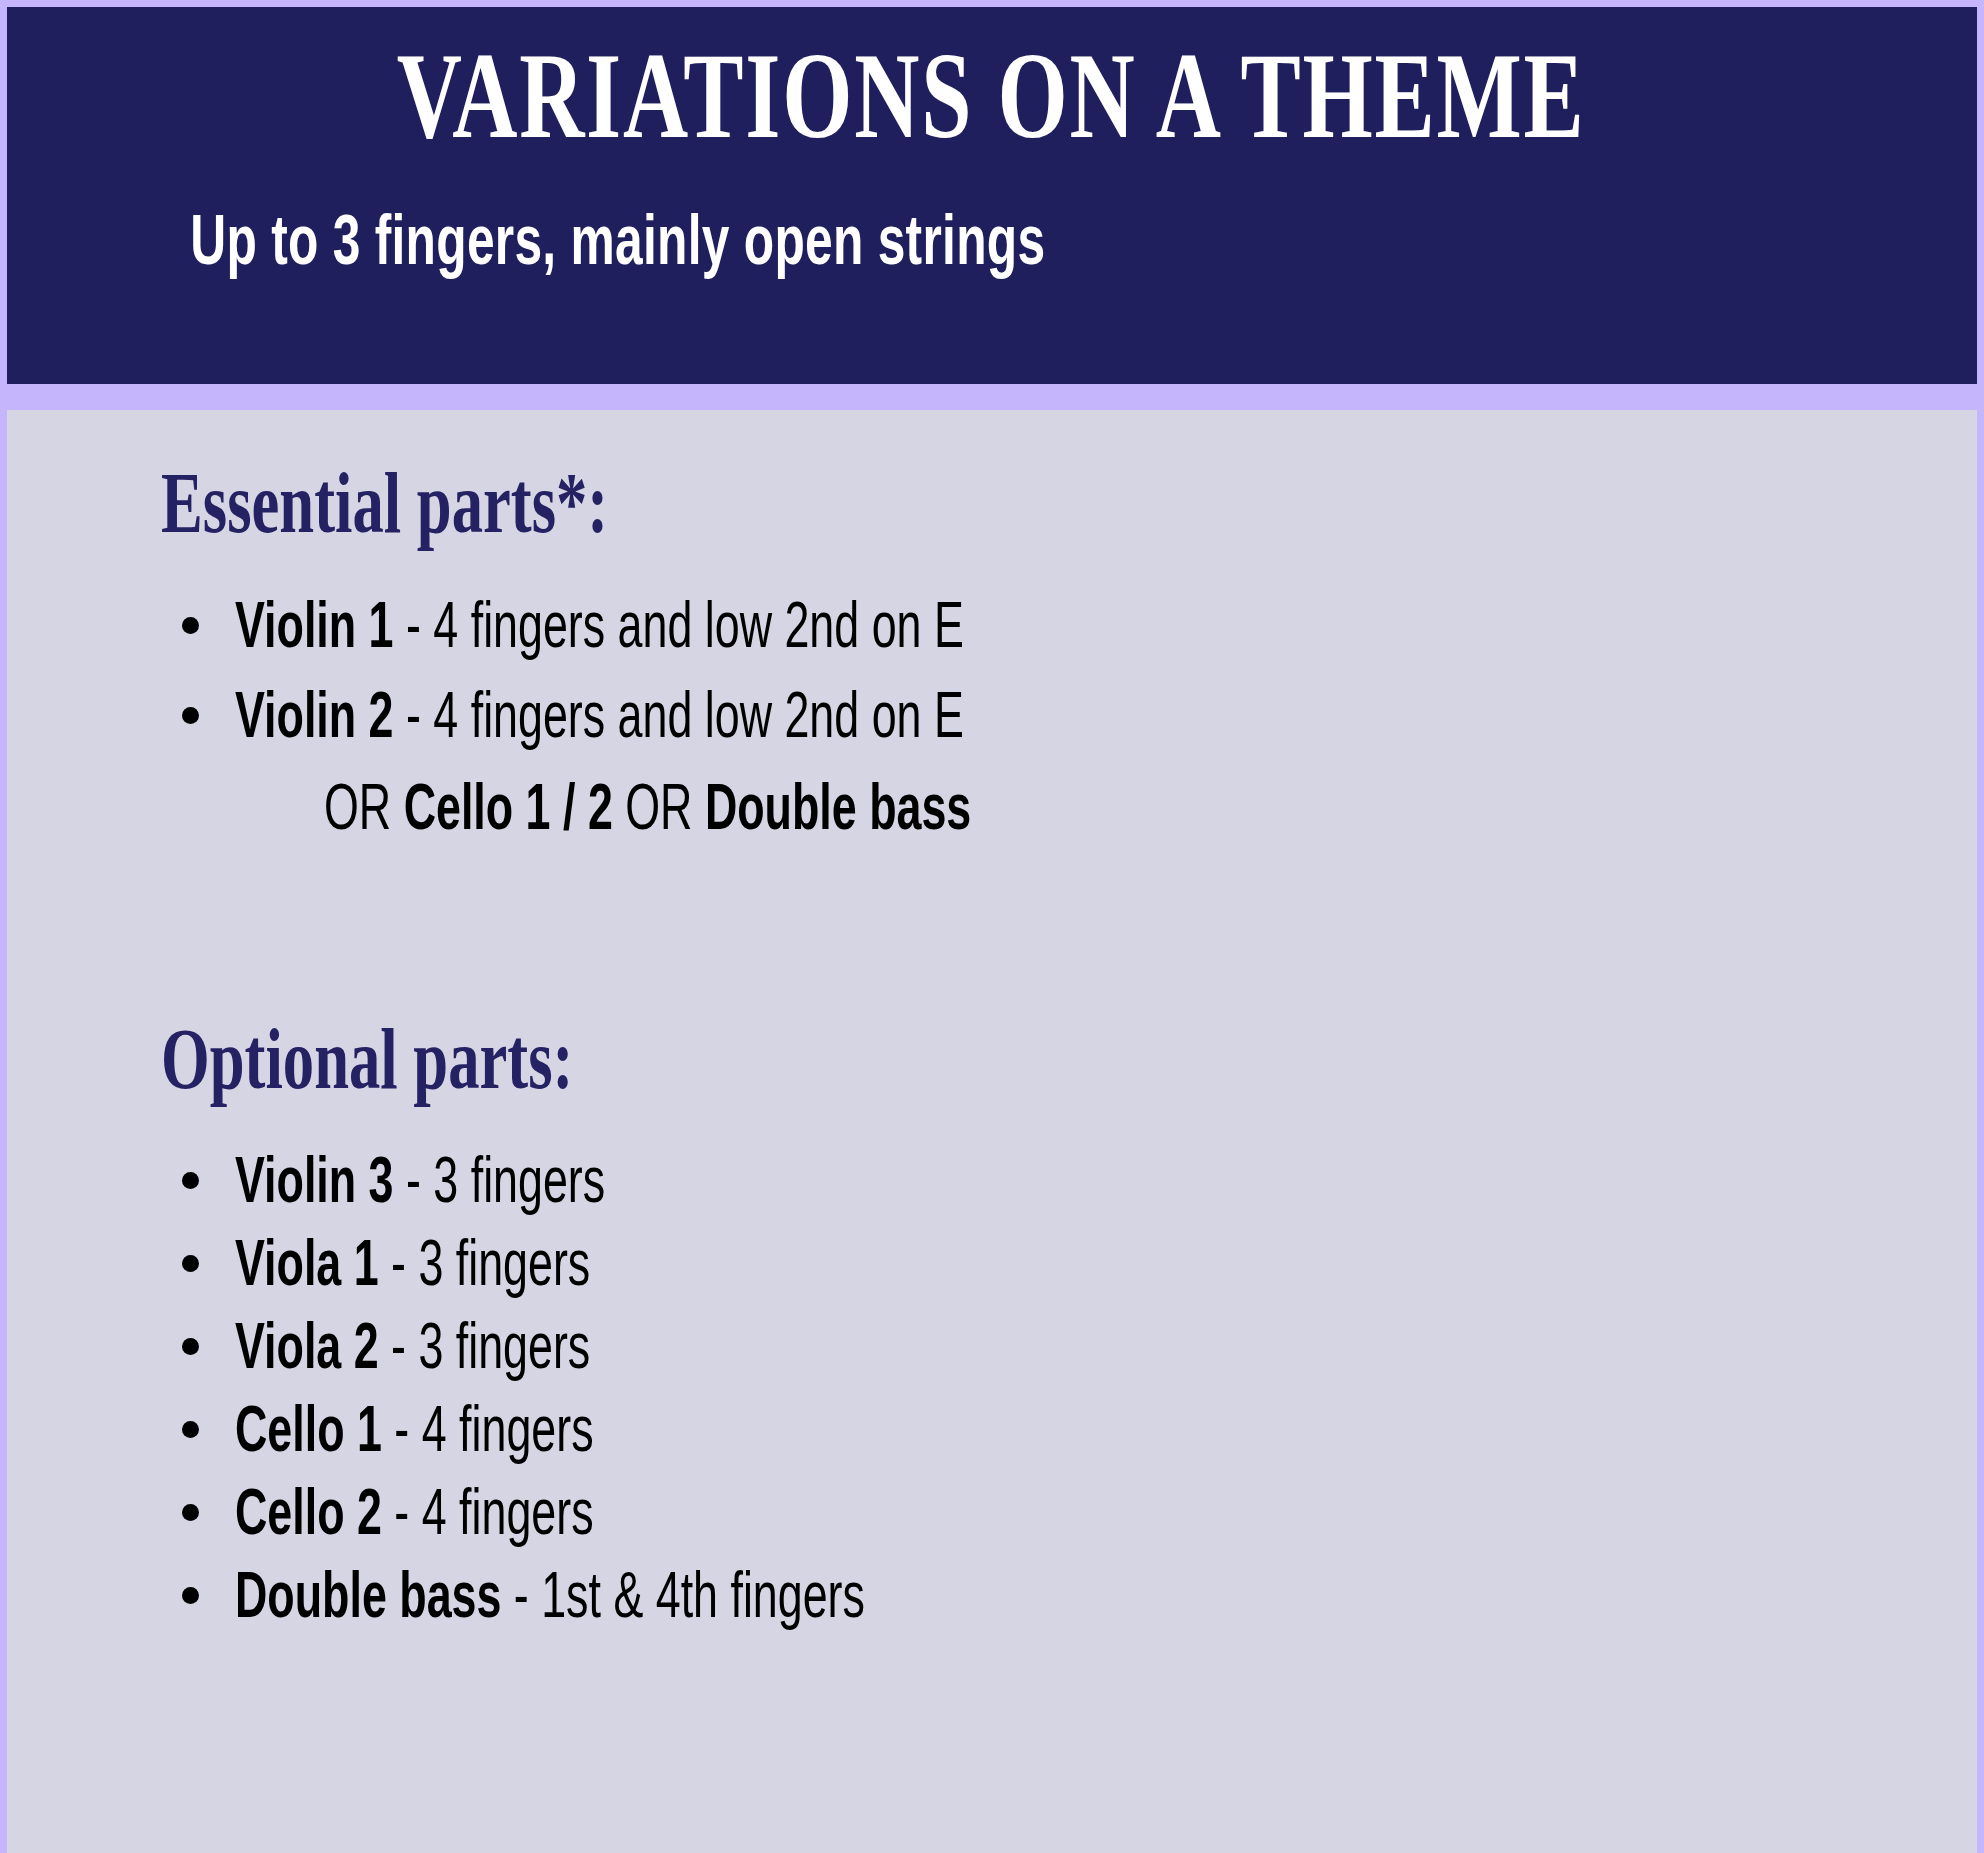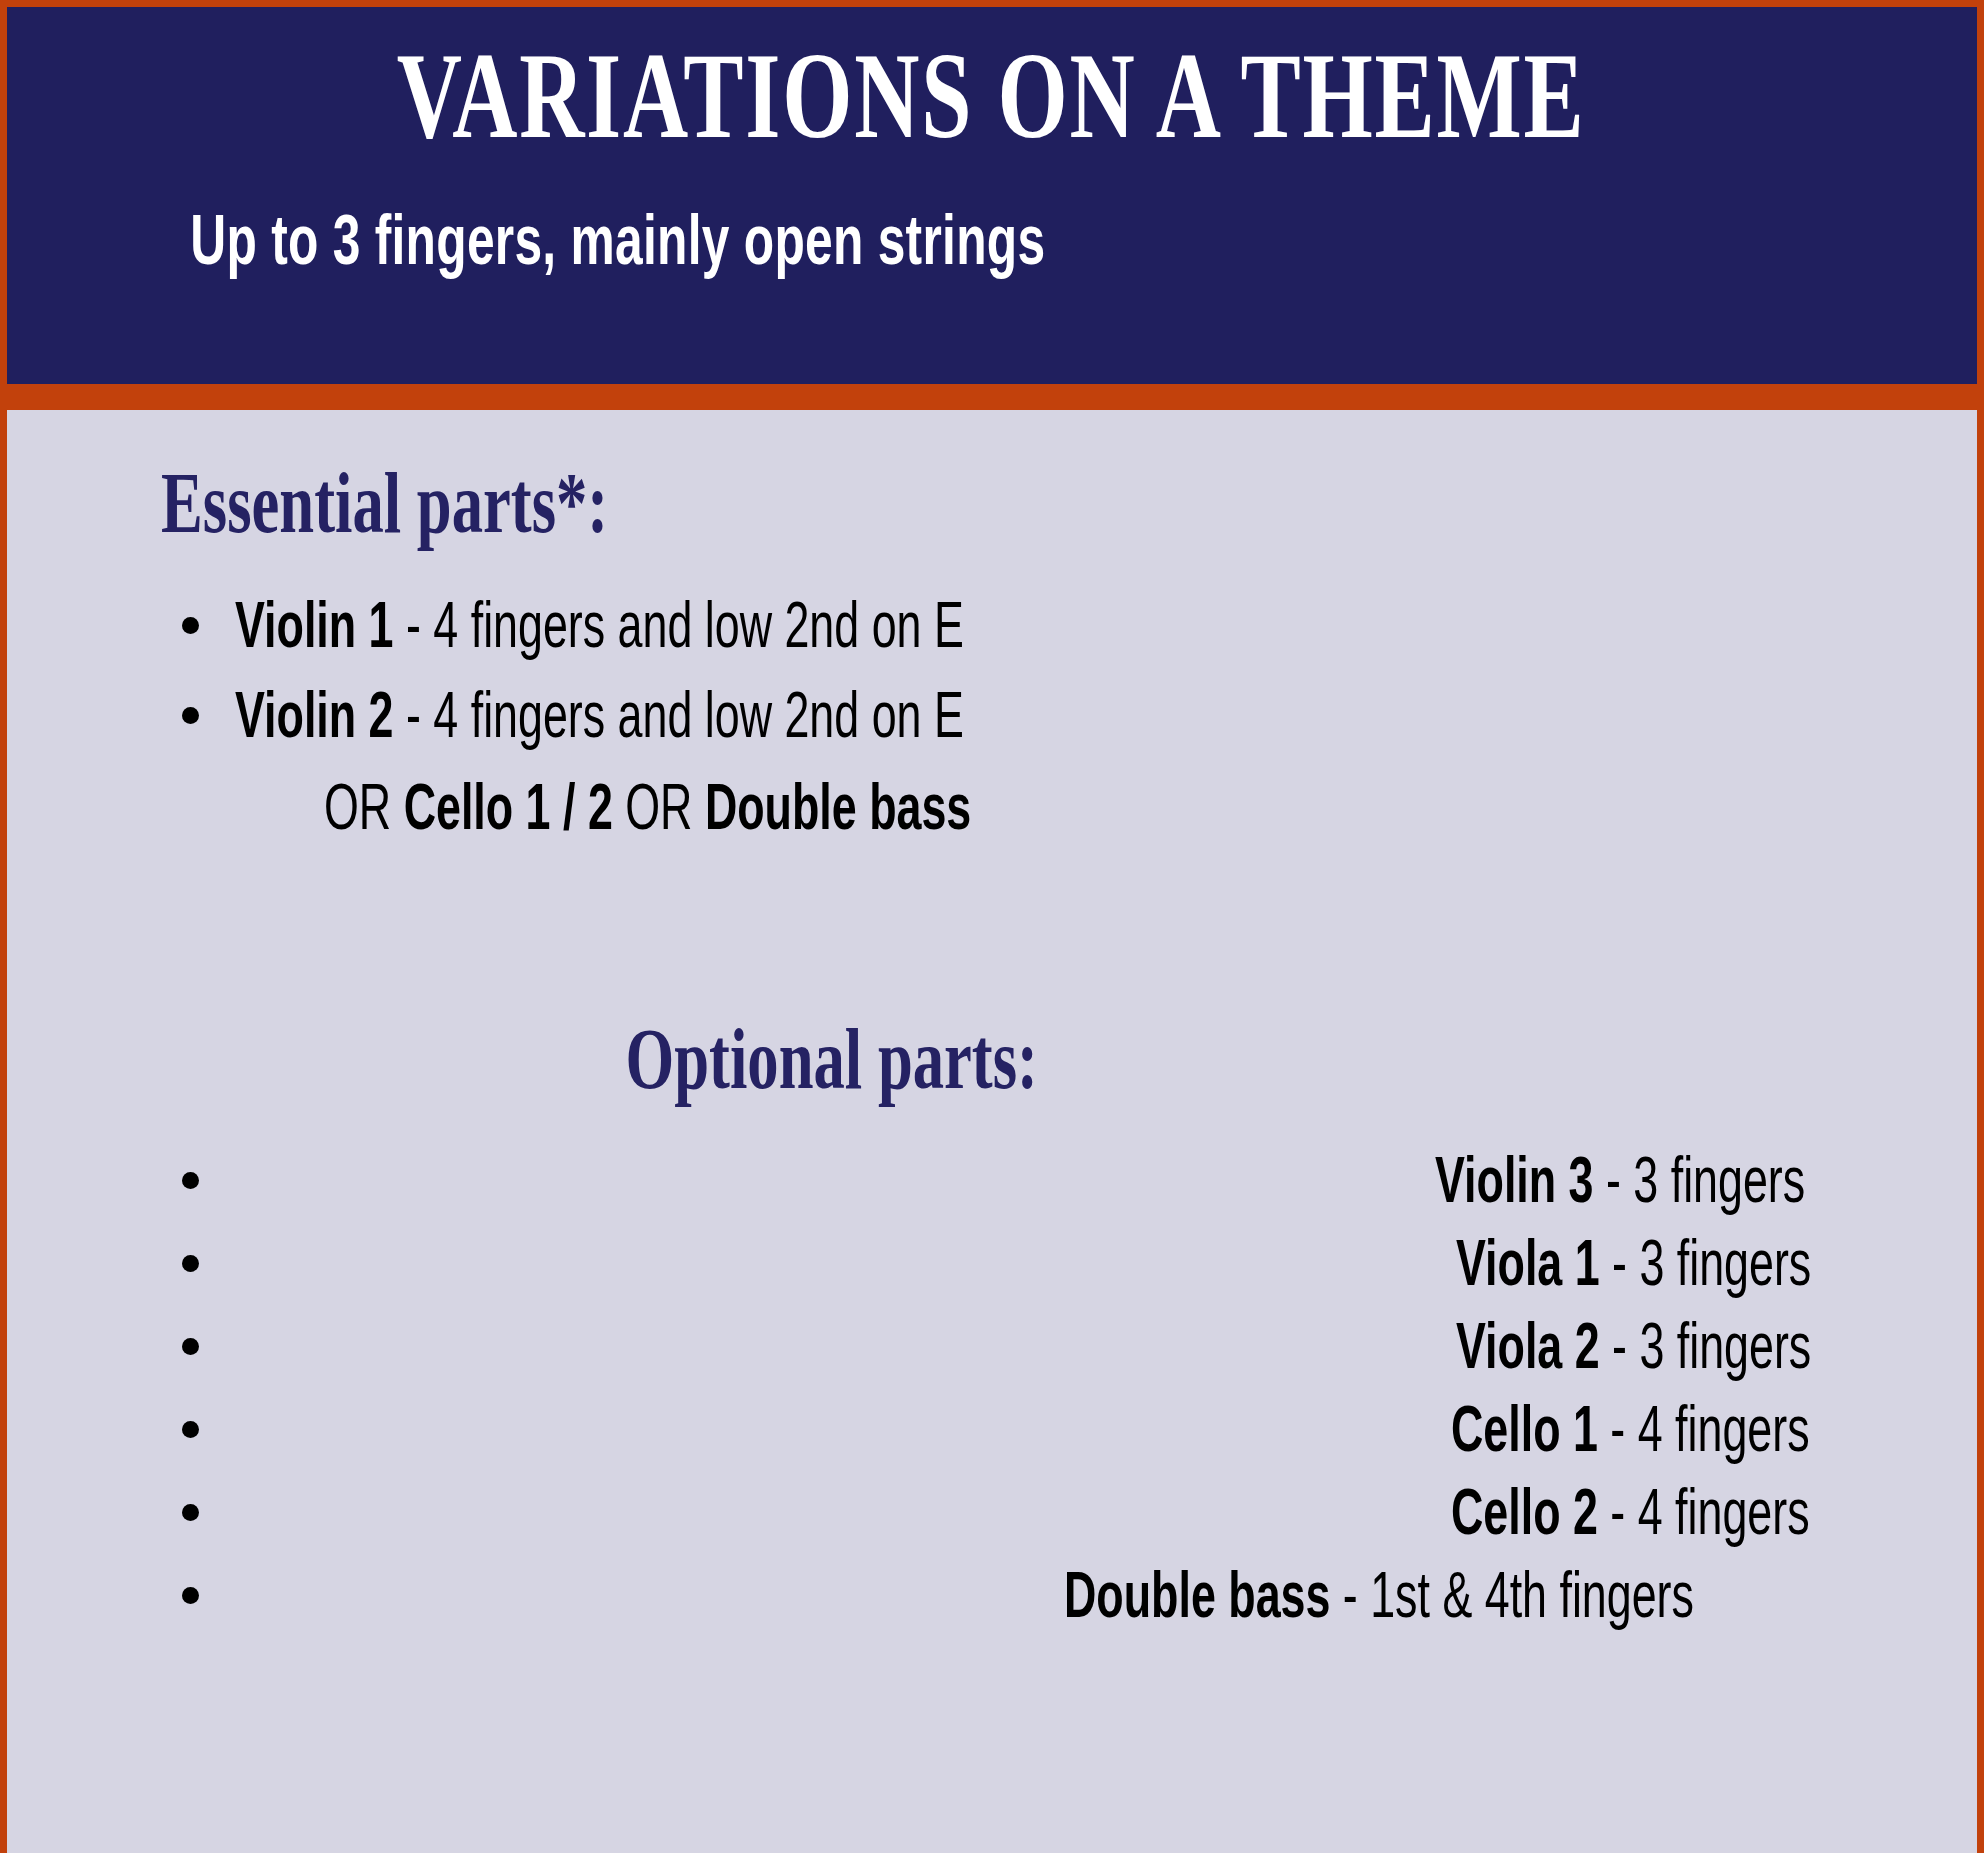--- a/index.html
+++ b/index.html
@@ -12,21 +12,21 @@
     height: 1853px;
     font-family: "Liberation Sans", sans-serif;
     overflow: hidden;
   }
 
   .poster {
     position: absolute;
     left: 0; top: 0;
     width: 1985px;
     height: 1853px;
-    background: #c2410c;
+    background: #c4b5fd;
     box-sizing: border-box;
   }
 
   
   .header-band {
     position: absolute;
     left: 6.5px;
     top: 6.5px;
     width: 1970px;
     height: 377px;
@@ -88,21 +88,21 @@
     box-sizing: border-box;
     overflow: hidden;
   }
 
   .section {
     position: absolute;
     left: 0;
     width: 100%;
   }
   .section-essential { top: 49px; }
-  .section-optional  { top: 605px; text-align: right; }
+  .section-optional  { top: 605px; }
 
   .section-heading {
     color: #252263;
     font-family: "Liberation Serif", "DejaVu Serif", serif;
     font-weight: 700;
     font-size: 87px;
     line-height: 87px;
     letter-spacing: 0px;
     margin: 0 0 0 154px;
     transform: scaleX(0.72);

